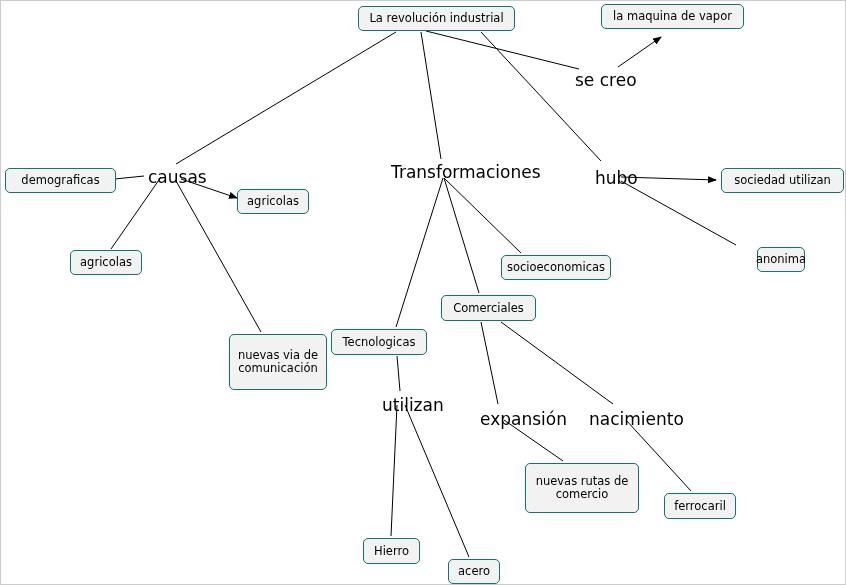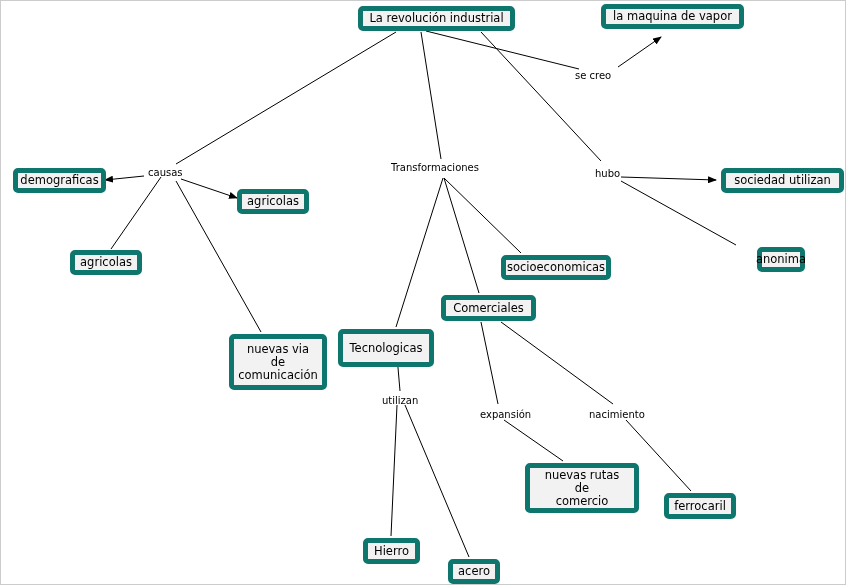--- a/index.html
+++ b/index.html
@@ -22,35 +22,35 @@
     left: 0;
     top: 0;
     width: 846px;
     height: 585px;
     pointer-events: none;
   }
   .node {
     position: absolute;
     box-sizing: border-box;
     background: #f2f2f2;
-    border: 5px solid #0f766e;
+    border: 1px solid #0f766e;
     border-radius: 5px;
     color: #000000;
     font-size: 11.5px;
     line-height: 13px;
     text-align: center;
     display: flex;
     align-items: center;
     justify-content: center;
     padding: 2px 6px;
     white-space: pre-line;
   }
   .link-label {
     position: absolute;
-    font-size: 10px;
+    font-size: 17px;
     color: #000000;
     background: transparent;
     white-space: nowrap;
   }
 </style>
 </head>
 <body>
 
 <div id="canvas">
   <svg class="edges" viewBox="0 0 846 585">
@@ -88,28 +88,28 @@
       <div class="link-label" style="left: 147px; top: 166px;">causas</div>
       <div class="link-label" style="left: 390px; top: 161px;">Transformaciones</div>
       <div class="link-label" style="left: 594px; top: 167px;">hubo</div>
       <div class="link-label" style="left: 381px; top: 394px;">utilizan</div>
       <div class="link-label" style="left: 479px; top: 408px;">expansión</div>
       <div class="link-label" style="left: 588px; top: 408px;">nacimiento</div>
     </div>
   <div id="nodes-layer">
       <div class="node" style="left: 357px; top: 5px; width: 157px; height: 25px;">La revolución industrial</div>
       <div class="node" style="left: 600px; top: 3px; width: 143px; height: 25px;">la maquina de vapor</div>
-      <div class="node" style="left: 12px; top: 167px; width: 93px; height: 25px;">demograficas</div>
+      <div class="node" style="left: 4px; top: 167px; width: 111px; height: 25px;">demograficas</div>
       <div class="node" style="left: 236px; top: 188px; width: 72px; height: 25px;">agricolas</div>
       <div class="node" style="left: 69px; top: 249px; width: 72px; height: 25px;">agricolas</div>
       <div class="node" style="left: 228px; top: 333px; width: 98px; height: 56px;">nuevas via de
 comunicación</div>
       <div class="node" style="left: 500px; top: 254px; width: 110px; height: 25px;">socioeconomicas</div>
       <div class="node" style="left: 440px; top: 294px; width: 95px; height: 26px;">Comerciales</div>
-      <div class="node" style="left: 337px; top: 328px; width: 96px; height: 38px;">Tecnologicas</div>
+      <div class="node" style="left: 330px; top: 328px; width: 96px; height: 26px;">Tecnologicas</div>
       <div class="node" style="left: 720px; top: 167px; width: 123px; height: 25px;">sociedad utilizan</div>
       <div class="node" style="left: 756px; top: 246px; width: 48px; height: 25px;">anonima</div>
       <div class="node" style="left: 524px; top: 462px; width: 114px; height: 50px;">nuevas rutas de
 comercio</div>
       <div class="node" style="left: 663px; top: 492px; width: 72px; height: 26px;">ferrocaril</div>
       <div class="node" style="left: 362px; top: 537px; width: 57px; height: 26px;">Hierro</div>
       <div class="node" style="left: 447px; top: 558px; width: 52px; height: 25px;">acero</div>
     </div>
 </div>
 

